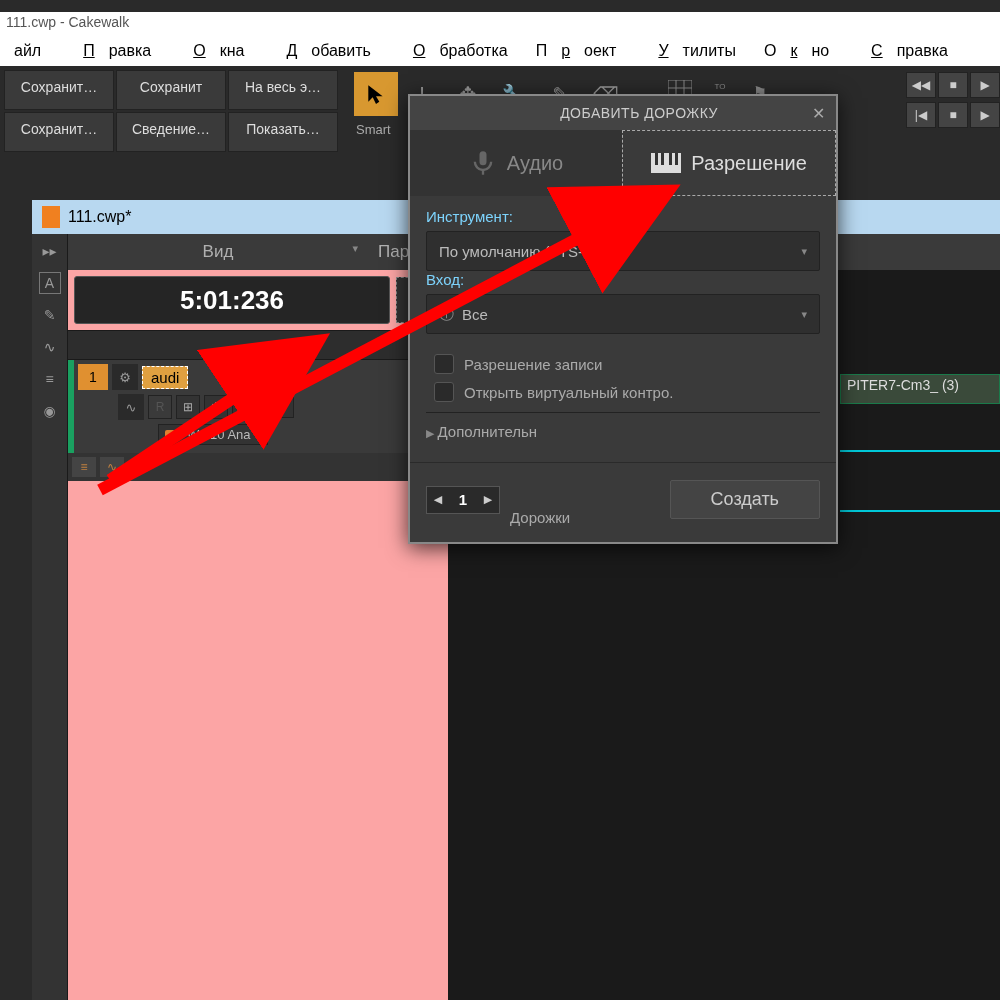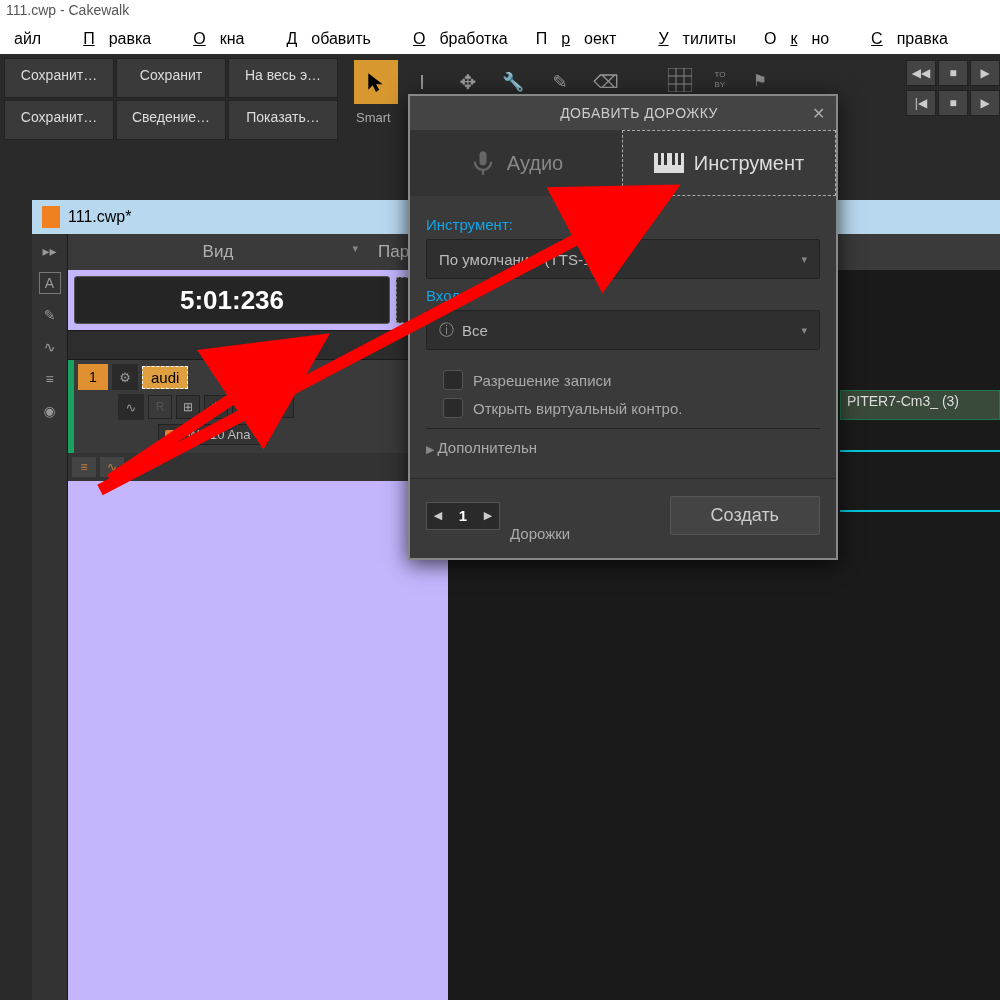--- a/index.html
+++ b/index.html
@@ -1,37 +1,37 @@
 <!DOCTYPE html>
 <html><head>
 <meta charset="utf-8">
 <style>
   * { box-sizing: border-box; margin: 0; padding: 0; font-family: "Segoe UI", Tahoma, sans-serif; }
   body { width: 1000px; height: 1000px; background: #2a2a2a; overflow: hidden; position: relative; color: #ccc; }
-  .titlebar { background: #fff; color: #555; height: 24px; padding: 2px 6px; font-size: 14px; }
+  .titlebar { background: #fff; color: #555; height: 24px; padding: 2px 6px; font-size: 14px; margin-top: 12px; }
   .menubar { background: #fff; color: #000; height: 30px; padding: 4px 0; font-size: 16px; display: flex; text-align: right; }
   .menubar span { padding: 2px 14px; cursor: default; }
   .menubar .u { text-decoration: underline; }
   .toolbar { background: #2a2a2a; height: 90px; display: flex; position: relative; }
   .tb-left { display: grid; grid-template-columns: repeat(3,110px); gap: 2px; padding: 4px; }
   .tb-btn { background: #3a3a3a; color: #ddd; font-size: 14px; padding: 8px 6px; text-align: center; border: 1px solid #222; overflow: hidden; white-space: nowrap; text-overflow: ellipsis; }
   .tb-tools { display: flex; align-items: flex-start; margin-left: 12px; padding-top: 6px; }
   .tool { width: 44px; height: 44px; display: flex; align-items: center; justify-content: center; margin-right: 2px; }
   .tool.active { background: #d89830; }
   .tool-lbl { position: absolute; top: 56px; left: 356px; color: #aaa; font-size: 13px; }
   .tb-right { position: absolute; right: 0; top: 6px; display: flex; flex-direction: column; gap: 4px; }
   .transport { display: flex; gap: 2px; }
   .tr-btn { width: 30px; height: 26px; background: #444; border: 1px solid #222; display: flex; align-items: center; justify-content: center; font-size: 12px; color: #ccc; }
   .doc-frame { position: absolute; top: 200px; left: 32px; right: 0; bottom: 0; background: #2a2a2a; }
   .doc-title { background: #b8d8f0; color: #000; height: 34px; display: flex; align-items: center; padding: 0 10px; font-size: 16px; }
   .doc-title .ico { width: 18px; height: 22px; background: #f08020; margin-right: 8px; }
   .doc-body { display: flex; height: calc(100% - 34px); }
   .vstrip { width: 36px; background: #333; border-right: 1px solid #1a1a1a; display: flex; flex-direction: column; align-items: center; padding-top: 6px; gap: 10px; }
   .vstrip .vsbtn { width: 22px; height: 22px; display: flex; align-items: center; justify-content: center; color: #999; font-size: 14px; }
-  .track-panel { width: 380px; background: #c4b5fd; }
+  .track-panel { width: 380px; background: #fca5a5; }
   .tp-head { height: 36px; background: #3a3a3a; display: flex; align-items: center; color: #b0b0b0; font-size: 17px; }
   .tp-head .vid { flex: 1; text-align: center; position: relative; }
   .tp-head .vid::after { content: "▾"; position: absolute; right: 10px; color: #888; font-size: 11px; }
   .tp-head .para { width: 80px; padding-left: 10px; }
   .time-row { height: 60px; display: flex; align-items: center; padding: 6px; gap: 6px; }
   .time-box { flex: 1; background: #252525; border: 1px solid #555; height: 48px; display: flex; align-items: center; justify-content: center; color: #fff; font-size: 26px; font-weight: 600; border-radius: 3px; }
   .plus-box { width: 46px; height: 46px; border: 1px dashed #888; display: flex; align-items: center; justify-content: center; color: #ddd; font-size: 28px; background: #333; }
   .sep { height: 30px; background: #2d2d2d; border-top: 1px solid #1a1a1a; border-bottom: 1px solid #1a1a1a; }
   .track { background: #3a3a3a; padding: 4px; border-left: 6px solid #1aa060; }
   .tr-row { display: flex; align-items: center; gap: 4px; margin-bottom: 4px; }
@@ -39,35 +39,35 @@
   .tic { width: 26px; height: 26px; background: #2a2a2a; color: #999; display: flex; align-items: center; justify-content: center; font-size: 13px; }
   .tname { background: #e0a040; color: #000; padding: 2px 8px; border: 1px dashed #fff; font-size: 15px; }
   .tbtn { width: 24px; height: 24px; background: #333; border: 1px solid #222; color: #aaa; font-size: 12px; display: flex; align-items: center; justify-content: center; }
   .tbtn.r { background: #3a3a3a; color: #555; }
   .fwbox { background: #333; border: 1px solid #222; color: #bbb; font-size: 13px; padding: 2px 6px; display: flex; align-items: center; }
   .fwdot { width: 10px; height: 10px; background: #e08030; border-radius: 2px; margin-right: 4px; }
   .lil { display: flex; gap: 4px; padding: 4px; background: #333; }
   .lilb { width: 24px; height: 20px; background: #444; display: flex; align-items: center; justify-content: center; font-size: 12px; color: #c08040; }
   .arrange { flex: 1; background: #1a1a1a; position: relative; }
   .ar-head { height: 36px; background: #3a3a3a; display: flex; align-items: center; padding-left: 20px; color: #b0b0b0; font-size: 16px; }
-  .clip { position: absolute; right: 0; top: 156px; width: 160px; height: 30px; background: #3a4a3a; border: 1px solid #1a7a4a; color: #ddd; font-size: 14px; padding: 2px 6px; overflow: hidden; }
+  .clip { position: absolute; right: 0; top: 140px; width: 160px; height: 30px; background: #3a4a3a; border: 1px solid #1a7a4a; color: #ddd; font-size: 14px; padding: 2px 6px; overflow: hidden; }
   .wave { position: absolute; right: 0; top: 186px; width: 160px; height: 120px; background: #1a1a1a; }
   .wave::before, .wave::after { content: ""; position: absolute; left: 0; right: 0; height: 2px; background: #00c8d8; }
   .wave::before { top: 30px; } .wave::after { top: 90px; }
   .dialog { position: absolute; top: 94px; left: 408px; width: 430px; background: #3a3a3a; border: 2px solid #888; box-shadow: 0 4px 20px rgba(0,0,0,0.7); z-index: 50; }
   .dlg-title { background: #444; color: #ccc; height: 34px; display: flex; align-items: center; justify-content: center; font-size: 14px; position: relative; letter-spacing: 0.5px; padding-left: 32px; }
   .dlg-close { position: absolute; right: 10px; font-size: 16px; color: #aaa; cursor: pointer; }
   .dlg-tabs { display: flex; height: 66px; }
   .dlg-tab { flex: 1; display: flex; align-items: center; justify-content: center; gap: 10px; font-size: 20px; color: #888; background: #333; }
   .dlg-tab.active { color: #ddd; background: #3a3a3a; border: 1px dashed #aaa; }
   .dlg-body { padding: 12px 16px; }
-  .fld-lbl { color: #0ea5e9; font-size: 15px; margin-bottom: 6px; margin-top: 8px; }
+  .fld-lbl { color: #7dd3fc; font-size: 15px; margin-bottom: 6px; }
   .fld-sel { background: #2f2f2f; border: 1px solid #222; height: 40px; display: flex; align-items: center; padding: 0 12px; color: #bbb; font-size: 15px; position: relative; border-radius: 2px; }
   .fld-sel::after { content: "▾"; position: absolute; right: 12px; color: #888; font-size: 11px; }
-  .chk-row { display: flex; align-items: center; gap: 10px; color: #aaa; font-size: 15px; margin: 8px 17px; }
+  .chk-row { display: flex; align-items: center; gap: 10px; color: #aaa; font-size: 15px; margin: 8px 8px; }
   .chk { width: 20px; height: 20px; background: #2a2a2a; border: 1px solid #555; border-radius: 3px; }
   .expand { color: #aaa; font-size: 15px; padding: 10px 0; border-top: 1px solid #222; margin-top: 10px; }
   .expand::before { content: "▶ "; font-size: 11px; color: #888; }
   .dlg-foot { display: flex; align-items: center; gap: 10px; padding: 10px 16px 16px; border-top: 1px solid #2a2a2a; }
   .spin { display: flex; align-items: center; background: #2a2a2a; border: 1px solid #555; }
   .spin-btn { width: 22px; height: 26px; display: flex; align-items: center; justify-content: center; color: #ccc; font-size: 11px; }
   .spin-val { width: 28px; text-align: center; color: #fff; font-size: 15px; font-weight: 600; }
   .foot-lbl { color: #aaa; font-size: 15px; flex: 1; margin-top: 36px; }
   .create-btn { background: #444; border: 1px solid #555; color: #ccc; font-size: 18px; padding: 8px 40px; border-radius: 2px; }
   .arrow { position: absolute; z-index: 100; pointer-events: none; }
@@ -228,21 +228,21 @@
       <span>Аудио</span>
     </div>
     <div class="dlg-tab active">
       <svg class="piano" viewBox="0 0 30 20">
           <rect width="30" height="20" fill="#ddd"></rect>
           <rect x="4" width="3" height="12" fill="#333"></rect>
           <rect x="10" width="3" height="12" fill="#333"></rect>
           <rect x="18" width="3" height="12" fill="#333"></rect>
           <rect x="24" width="3" height="12" fill="#333"></rect>
         </svg>
-      <span>Инструмент</span>
+      <span>Разрешение</span>
     </div>
   </div>
   <div class="dlg-body">
     <div class="fld-lbl">Инструмент:</div>
     <div class="fld-sel">По умолчанию (TTS-1)</div>
     <div class="fld-lbl">Вход:</div>
     <div class="fld-sel">
       <span style="margin-right:8px;color:#888">ⓘ</span>
       <span>Все</span>
     </div>

